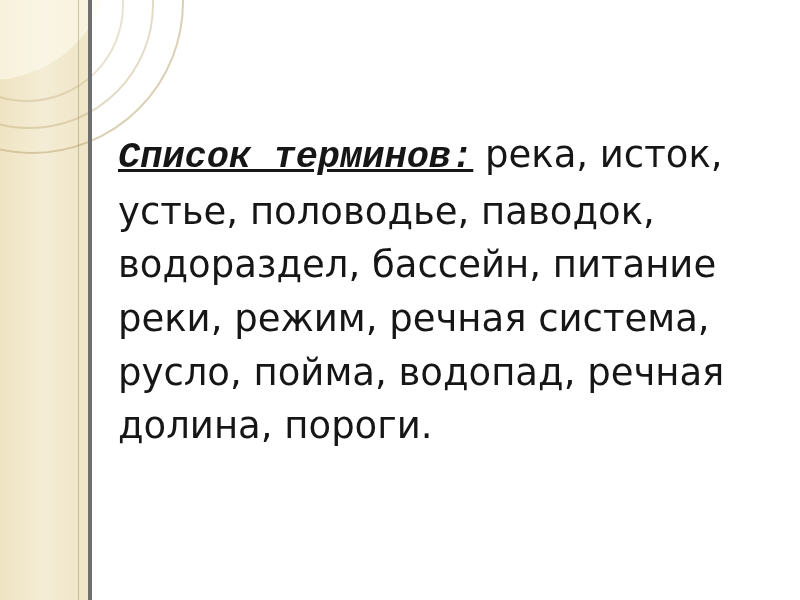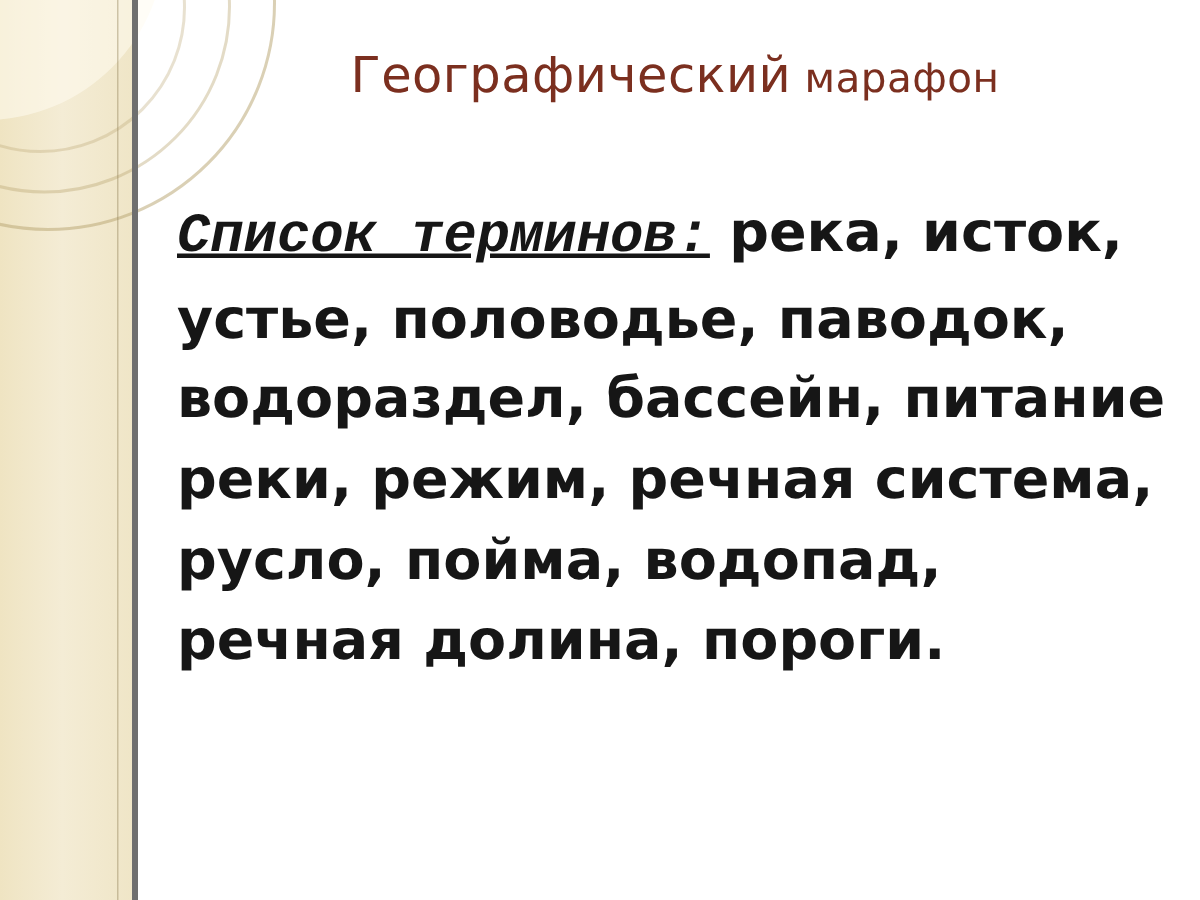--- a/index.html
+++ b/index.html
@@ -111,38 +111,35 @@
     font-family: "DejaVu Sans", sans-serif;
   }
   .lead {
     font-style: italic;
     font-weight: bold;
     text-decoration: underline;
     font-family: Liberation Mono, monospace;
   }
   .terms {
     font-style: normal;
-    font-weight: bold;
+    font-weight: normal;
   }
 </style>
 </head>
 <body>
 
 <div class="slide">
 
   <div class="left-band">
     <div class="arc-fill"></div>
     <div class="arc arc-1"></div>
     <div class="arc arc-2"></div>
     <div class="arc arc-3"></div>
     <div class="left-band-inner-line"></div>
   </div>
   <div class="left-band-edge"></div>
 
-  <div class="title">
-    <span>Географический</span><span class="title-small"> марафон</span>
-  </div>
 
   <div class="body-block">
     <span class="lead">Список терминов:</span><span class="terms"> река, исток, устье, половодье, паводок, водораздел, бассейн, питание реки, режим, речная система, русло, пойма, водопад, речная долина, пороги.</span>
   </div>
 
 </div>
 
 </body></html>

